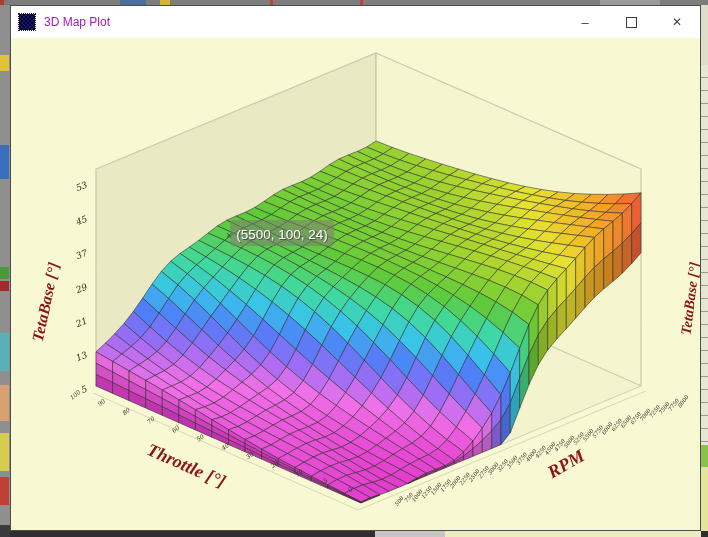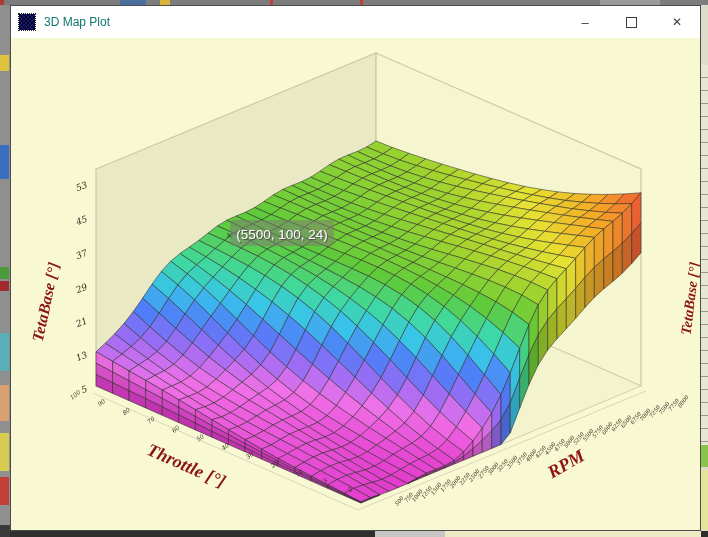--- a/index.html
+++ b/index.html
@@ -17,21 +17,21 @@
   }
   #titlebar{
     position:absolute;left:0;top:0;right:0;height:32px;background:#ffffff;
     border-bottom:1px solid #e2e2e2;display:flex;align-items:center;
   }
   #win-icon{
     width:16px;height:16px;margin:0 9px 0 8px;
     background:repeating-conic-gradient(#16166a 0% 25%, #03032a 0% 50%) 0 0/4px 4px;
     outline:1px dotted #222;
   }
-  #win-title{font-size:12px;color:#0f766e;}
+  #win-title{font-size:12px;color:#a21caf;}
   #win-controls{margin-left:auto;display:flex;height:100%;}
   .win-btn{
     width:46px;height:100%;display:flex;align-items:center;justify-content:center;
     color:#3c3c3c;font-size:13px;cursor:default;background:#fff;border:0;padding:0;
   }
   .max-box{width:9px;height:9px;border:1px solid #3c3c3c;display:inline-block;}
   #plot-area{position:absolute;left:0;top:32px;width:689px;height:492px;}
   #plot-svg{display:block;}
   text{user-select:none;}
 </style>

